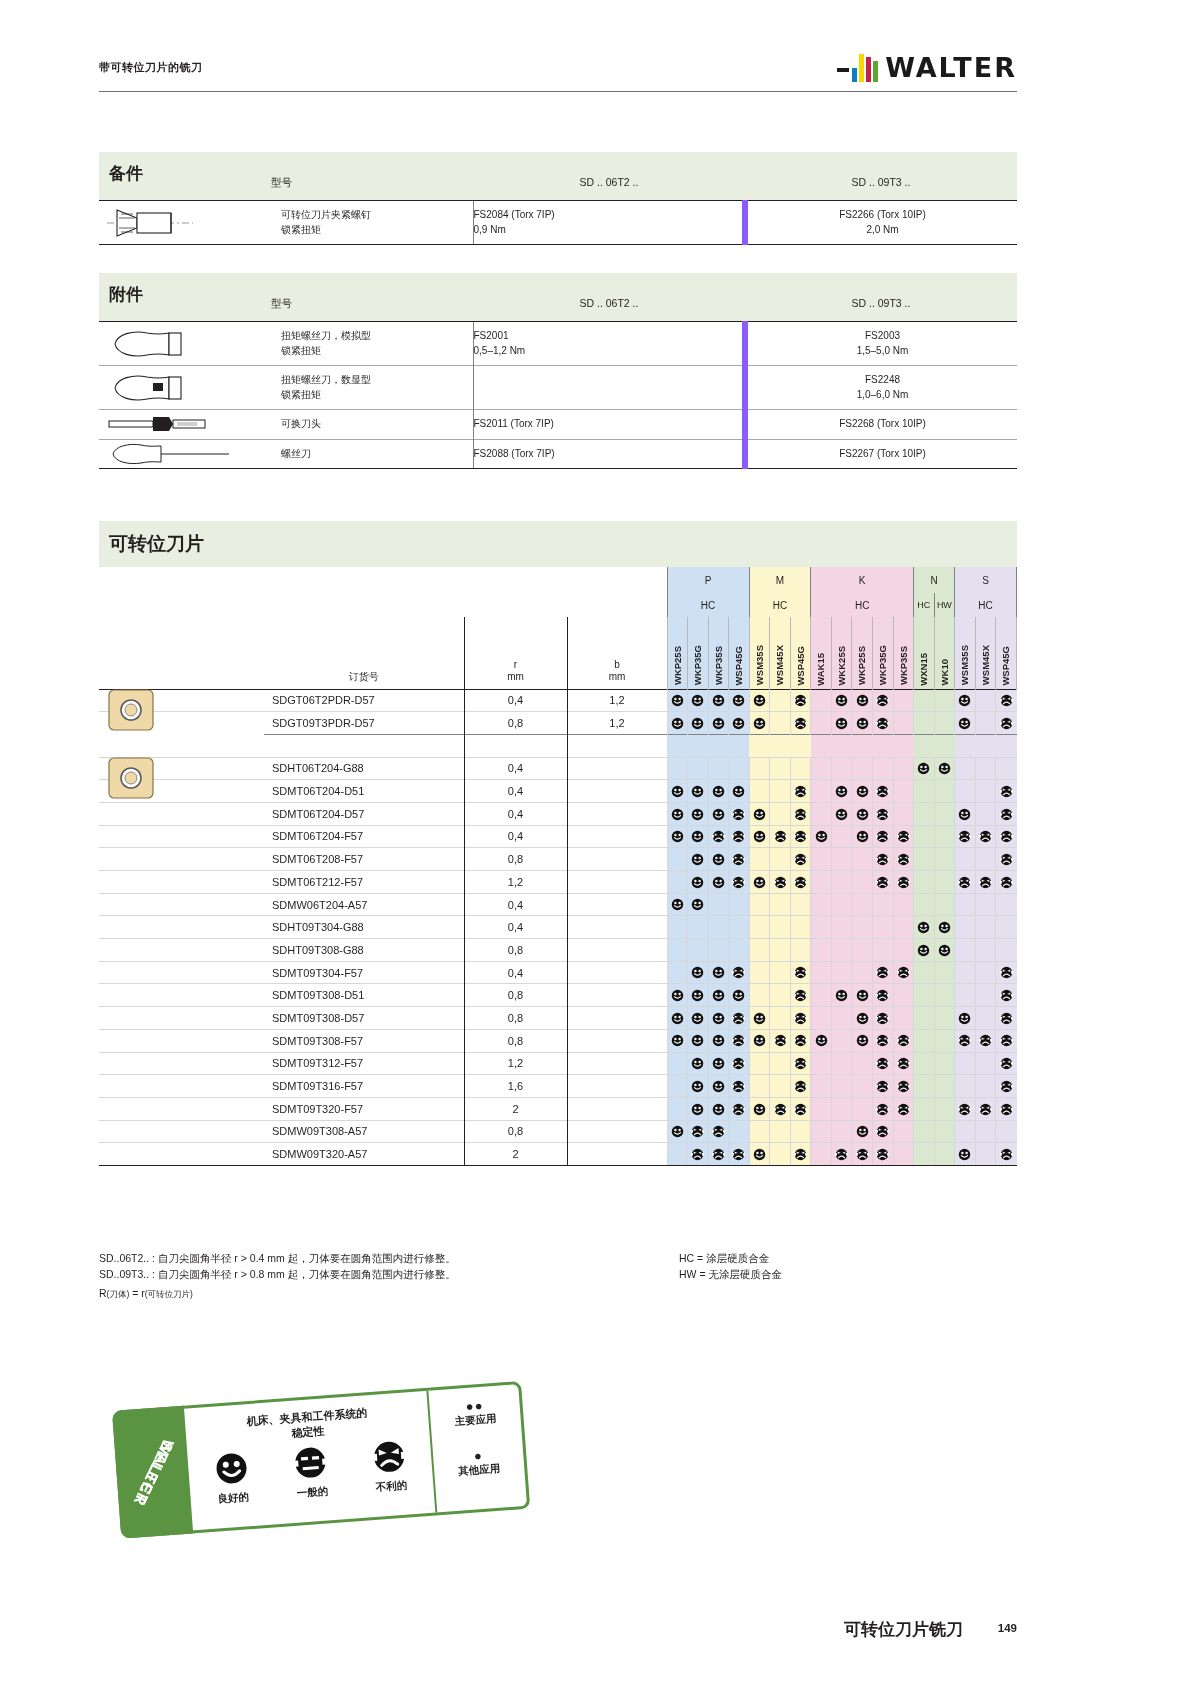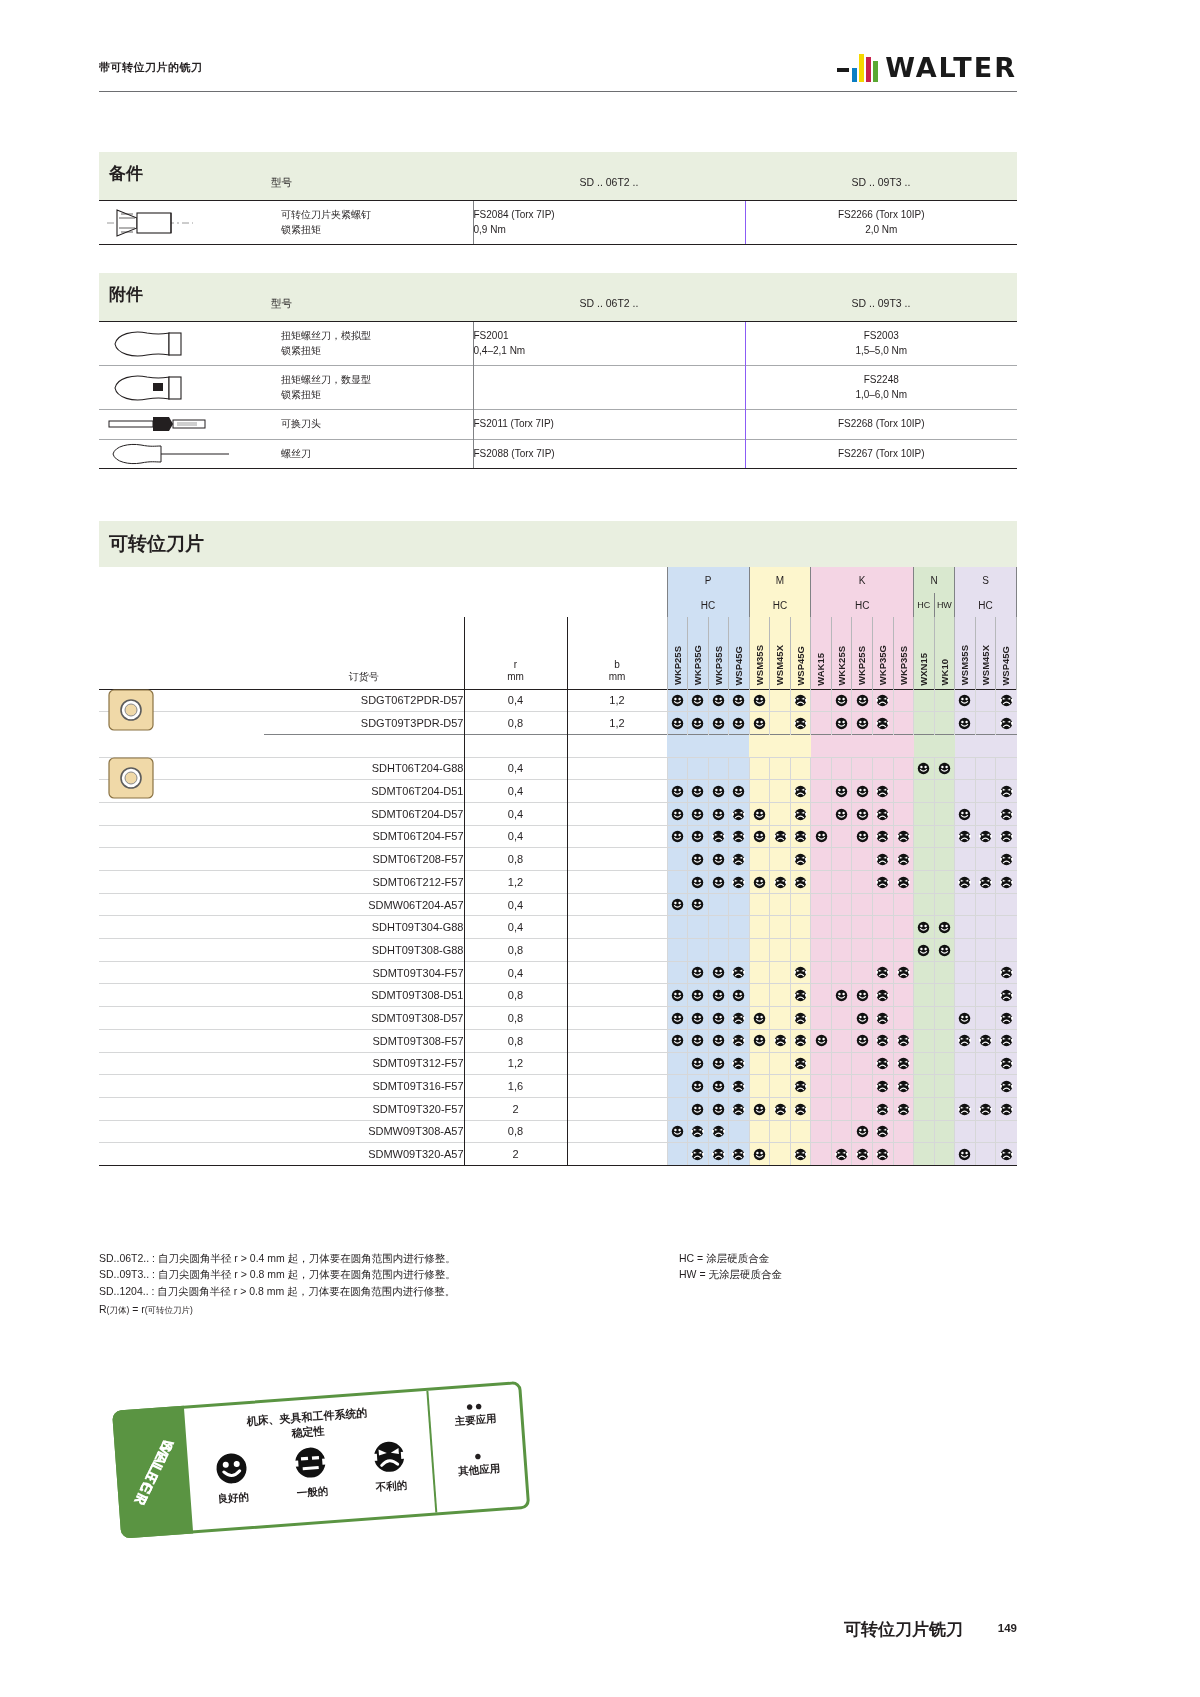--- a/index.html
+++ b/index.html
@@ -49,21 +49,21 @@
   }
   .sec-head .col-label{
     position:absolute; top:24px; font-size:10.5px; font-weight:normal;
   }
 
   table.tbl{ border-collapse:collapse; width:918px; table-layout:fixed; }
   table.tbl td{ font-size:10px; padding:0; vertical-align:middle; }
   .c-icon{ width:172px; }
   .c-name{ width:202px; }
   .c-v1{ width:272px; text-align:left; border-left:1px solid #808285; }
-  .c-v2{ width:272px; text-align:center; border-left:1px solid #8b5cf6; }
+  .c-v2{ width:272px; text-align:center; border-left:6px solid #8b5cf6; }
 
   .rowline-top td{ border-top:1px solid #231f20; }
   .rowline-thin td{ border-top:1px solid #a7a9ac; }
   .rowline-bot td{ border-bottom:1px solid #231f20; }
 
   .cellpad{ padding:7px 0 7px 10px; line-height:1.45; }
   .cellctr{ padding:7px 0; line-height:1.45; }
 
   
   .icon-box{ width:100%; height:100%; display:flex; align-items:center; padding-left:8px;}
@@ -81,21 +81,21 @@
     border-left:1px solid #808285; border-right:1px solid #808285;}
   .hg-rot td{ height:72px; vertical-align:bottom; text-align:center;
     border-left:1px solid #b6b8ba; border-right:1px solid #b6b8ba; }
   .rotlab{
     writing-mode:vertical-rl; transform:rotate(180deg);
     font-size:9.5px; font-weight:bold; letter-spacing:0px;
     margin:0 auto 3px auto; white-space:nowrap; line-height:1;
   }
 
   .ins-img{ width:165px; }
-  .ins-code{ width:200px;text-align:right; }
+  .ins-code{ width:200px; }
   .ins-r{ width:103px; text-align:center; border-left:1px solid #231f20; }
   .ins-b{ width:100px; text-align:center; border-left:1px solid #231f20; }
   .g{ width:25px; text-align:center; }
 
   .hdr-units{ font-size:10.5px; font-weight:bold; text-align:center; line-height:1.25; }
   .hdr-order{ font-size:11px; font-weight:bold; padding-left:8px; }
 
   td.bP{ background:#cfe0f3; }
   td.bM{ background:#fdf6cd; }
   td.bK{ background:#f4d5e4; }
@@ -241,21 +241,21 @@
       </td>
       <td class="c-name">
         <div class="cellpad">
           <div>扭矩螺丝刀，模拟型</div>
           <div>锁紧扭矩</div>
         </div>
       </td>
       <td class="c-v1">
         <div class="cellctr">
           <div>FS2001</div>
-          <div>0,4–2,1 Nm</div>
+          <div>0,5–1,2 Nm</div>
         </div>
       </td>
       <td class="c-v2">
         <div class="cellctr">
           <div>FS2003</div>
           <div>1,5–5,0 Nm</div>
         </div>
       </td>
     </tr>
 
@@ -1919,21 +1919,20 @@
         <circle cx="24" cy="22" r="6" fill="#f0d9a8" stroke="#8a8a8a" stroke-width="1"></circle>
       </svg>
     </div>
   </div>
 </div>
 
 <div class="footnotes">
   <div class="fn-left">
     <div>SD..06T2.. : 自刀尖圆角半径 r &gt; 0.4 mm 起，刀体要在圆角范围内进行修整。</div>
     <div>SD..09T3.. : 自刀尖圆角半径 r &gt; 0.8 mm 起，刀体要在圆角范围内进行修整。</div>
-    <div>SD..1204.. : 自刀尖圆角半径 r &gt; 0.8 mm 起，刀体要在圆角范围内进行修整。</div>
   </div>
   <div class="fn-right">
     <div>HC = 涂层硬质合金</div>
     <div>HW = 无涂层硬质合金</div>
   </div>
   <div class="fn-r">
     <span>R</span><span class="fn-sub">(刀体)</span>
     <span>= r</span><span class="fn-sub">(可转位刀片)</span>
   </div>
 </div>

